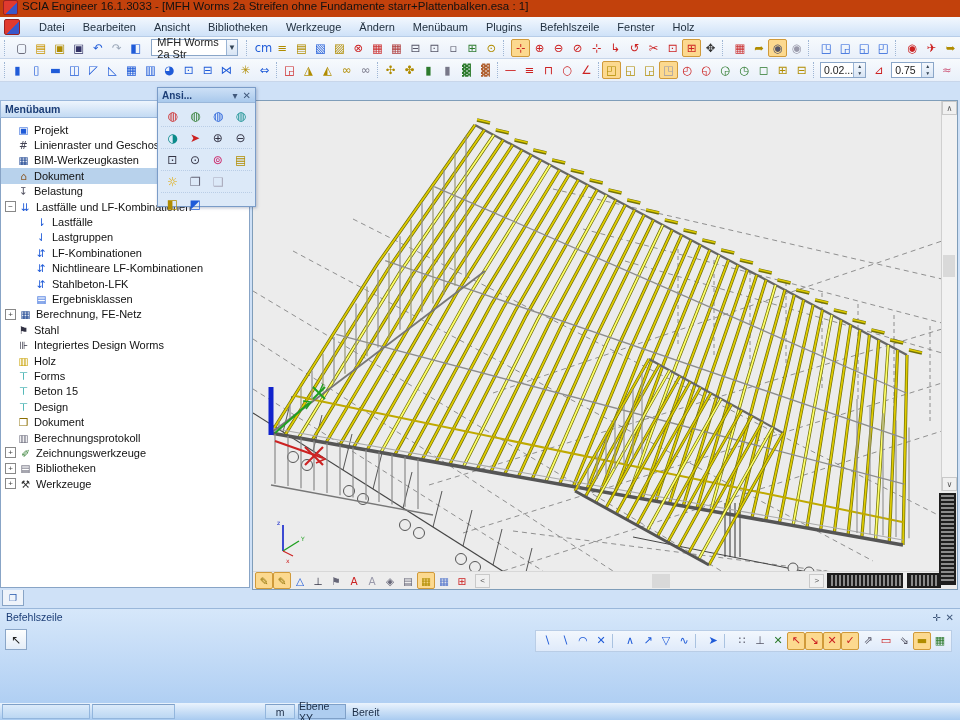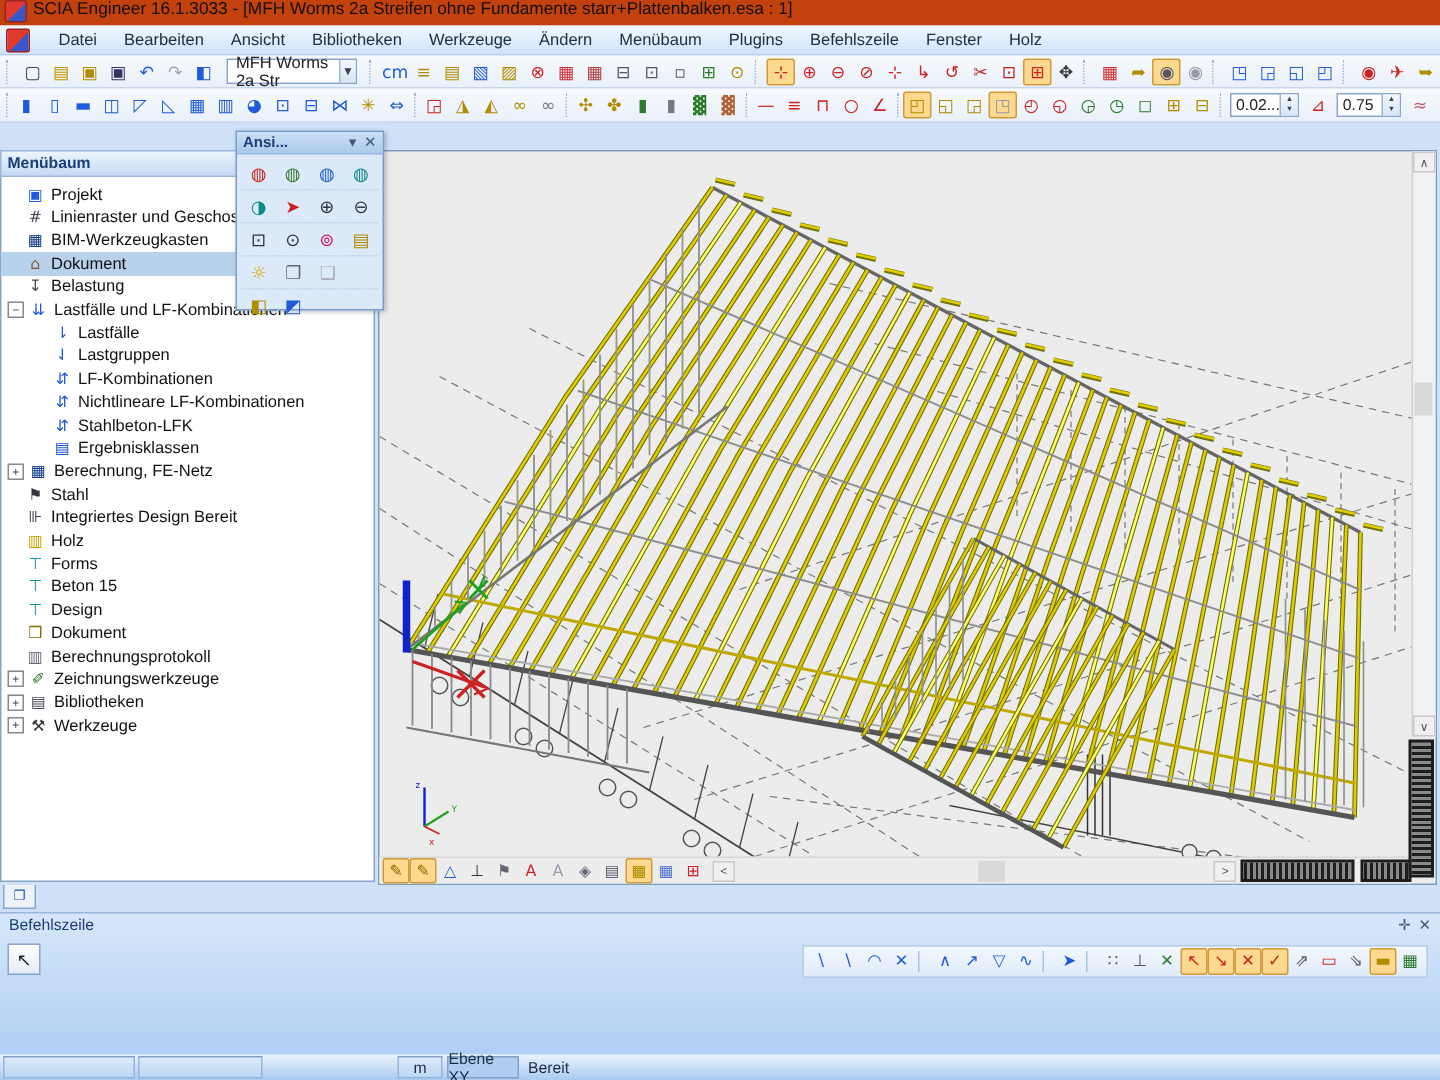--- a/index.html
+++ b/index.html
@@ -335,21 +335,21 @@
           <span class="tlbl">Berechnung, FE-Netz</span>
         </div>
         <div class="trow" style="padding-left: 4px;">
           <span class="texp"></span>
           <span class="tico" style="color: rgb(51, 51, 68);">⚑</span>
           <span class="tlbl">Stahl</span>
         </div>
         <div class="trow" style="padding-left: 4px;">
           <span class="texp"></span>
           <span class="tico" style="color: rgb(51, 51, 68);">⊪</span>
-          <span class="tlbl">Integriertes Design Bereit</span>
+          <span class="tlbl">Integriertes Design Worms</span>
         </div>
         <div class="trow" style="padding-left: 4px;">
           <span class="texp"></span>
           <span class="tico" style="color: rgb(200, 160, 0);">▥</span>
           <span class="tlbl">Holz</span>
         </div>
         <div class="trow" style="padding-left: 4px;">
           <span class="texp"></span>
           <span class="tico" style="color: rgb(10, 154, 154);">⊤</span>
           <span class="tlbl">Forms</span>

